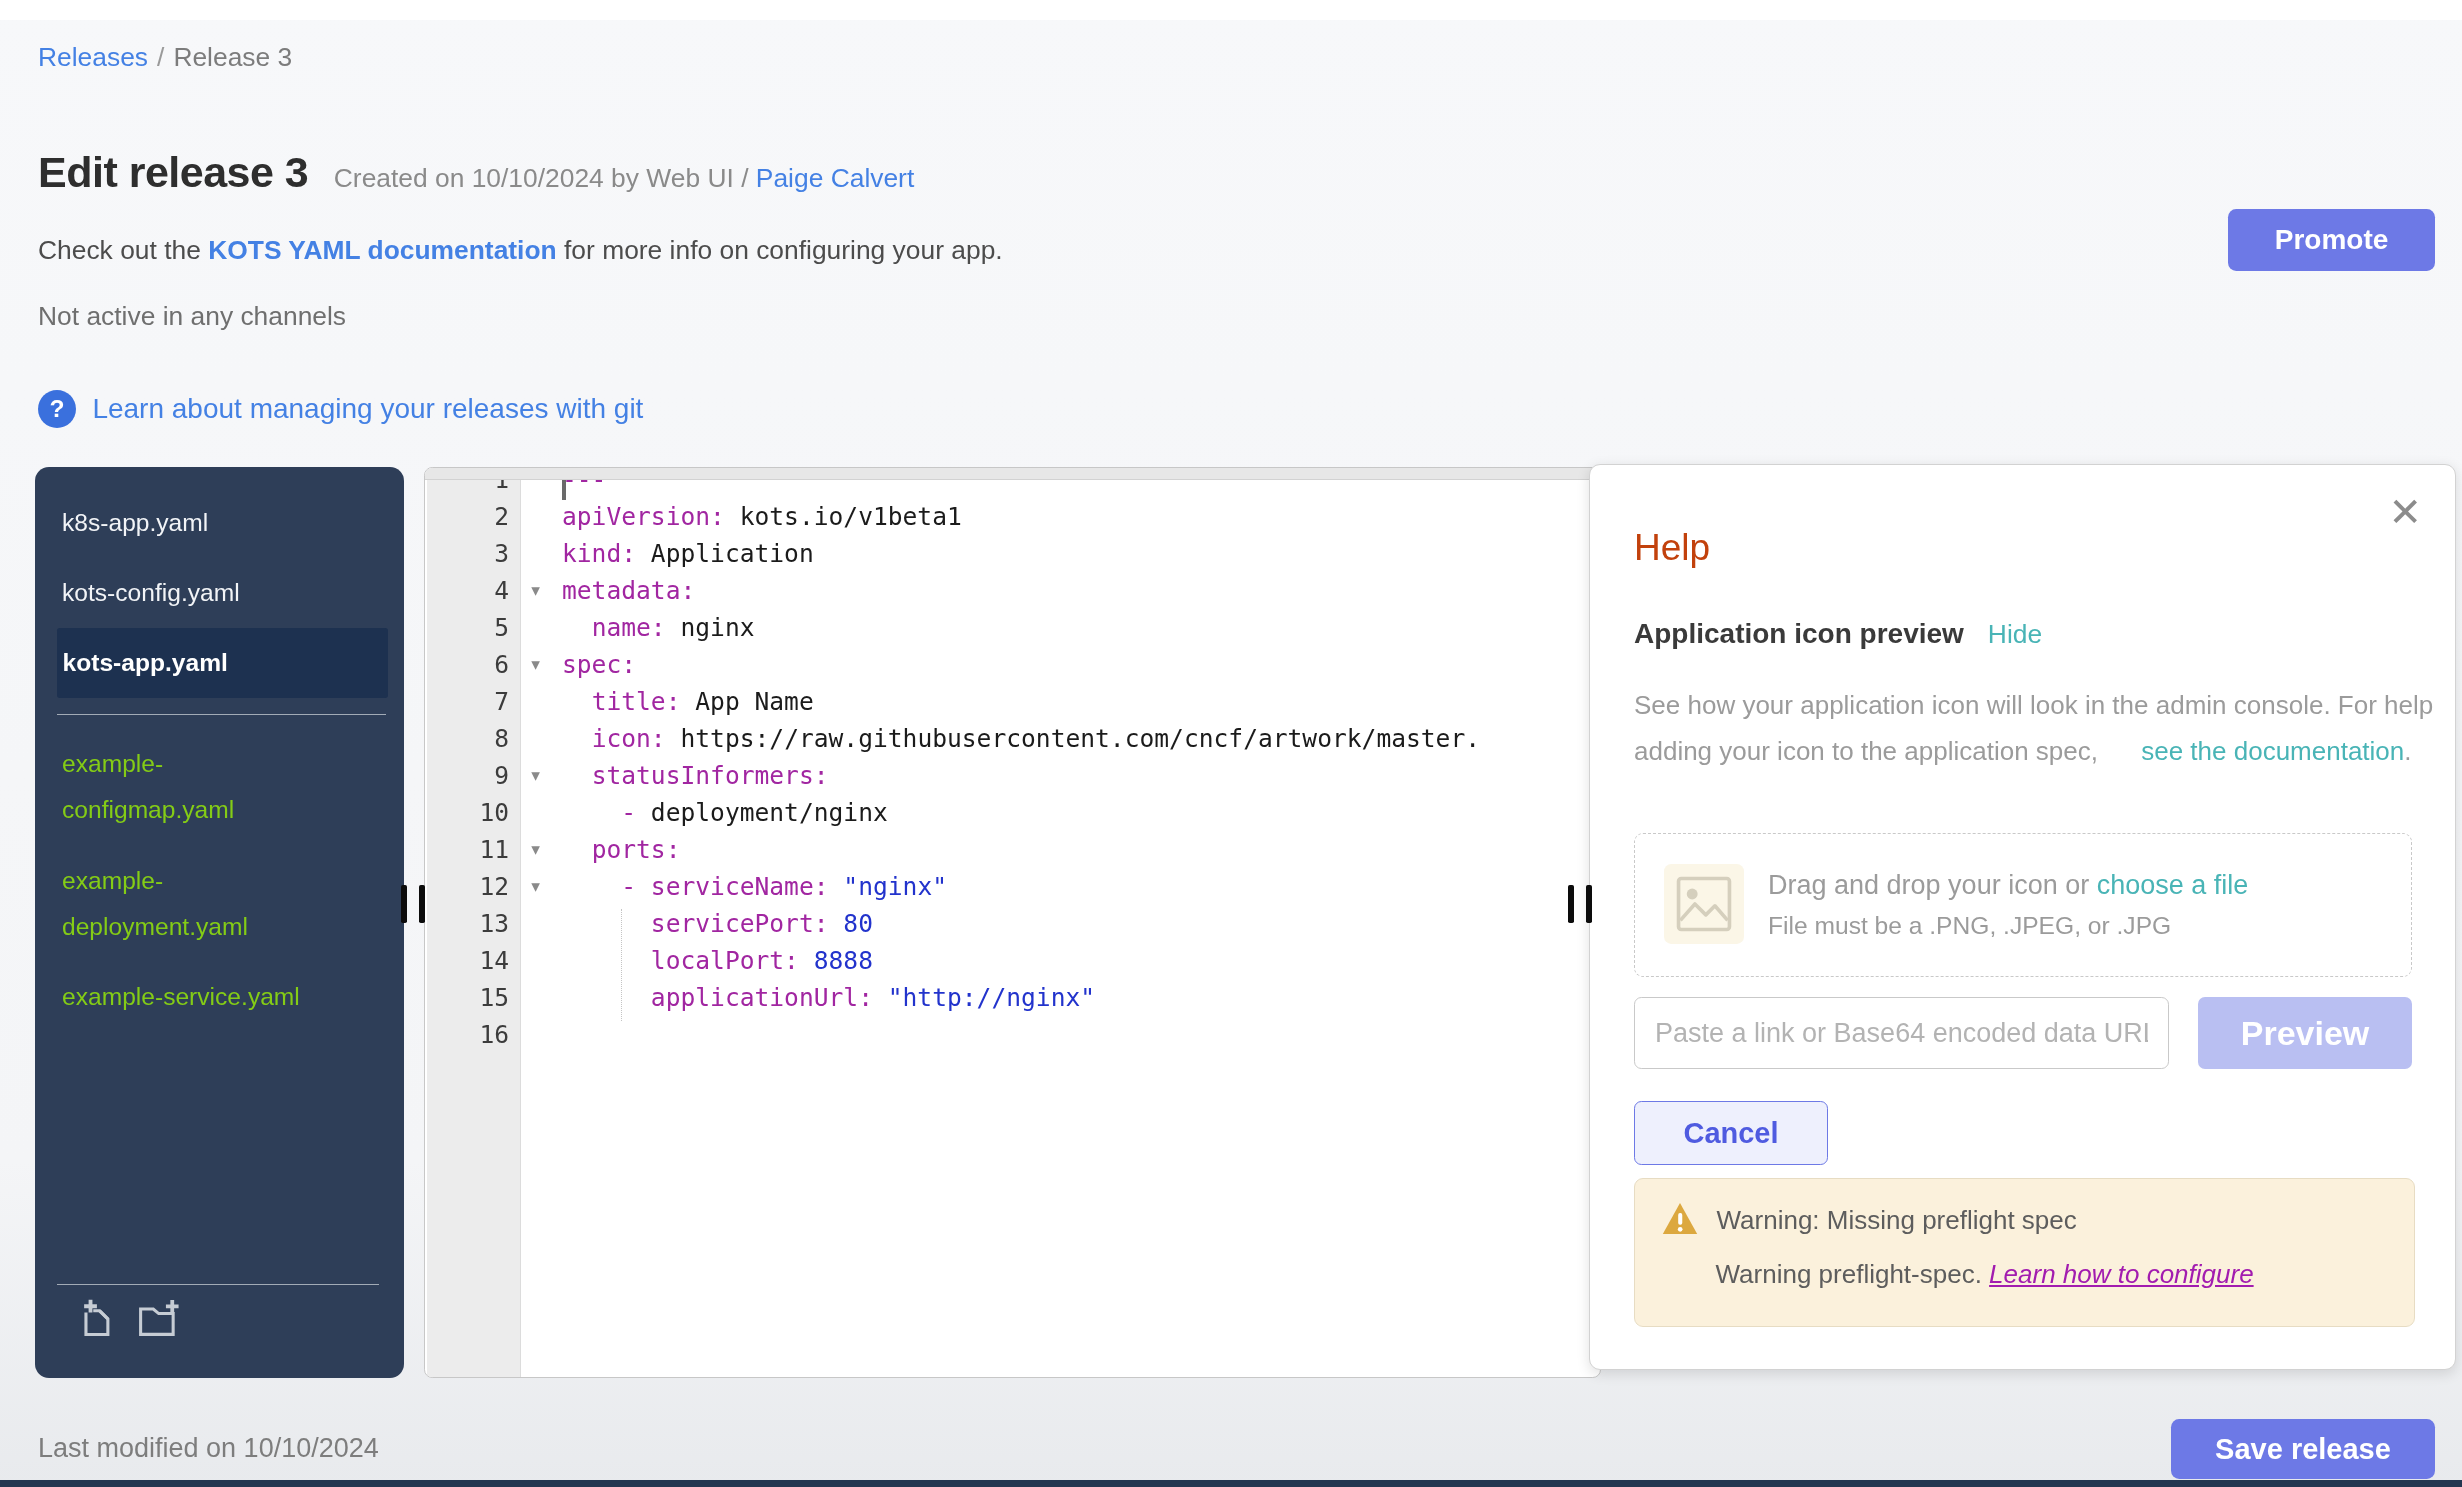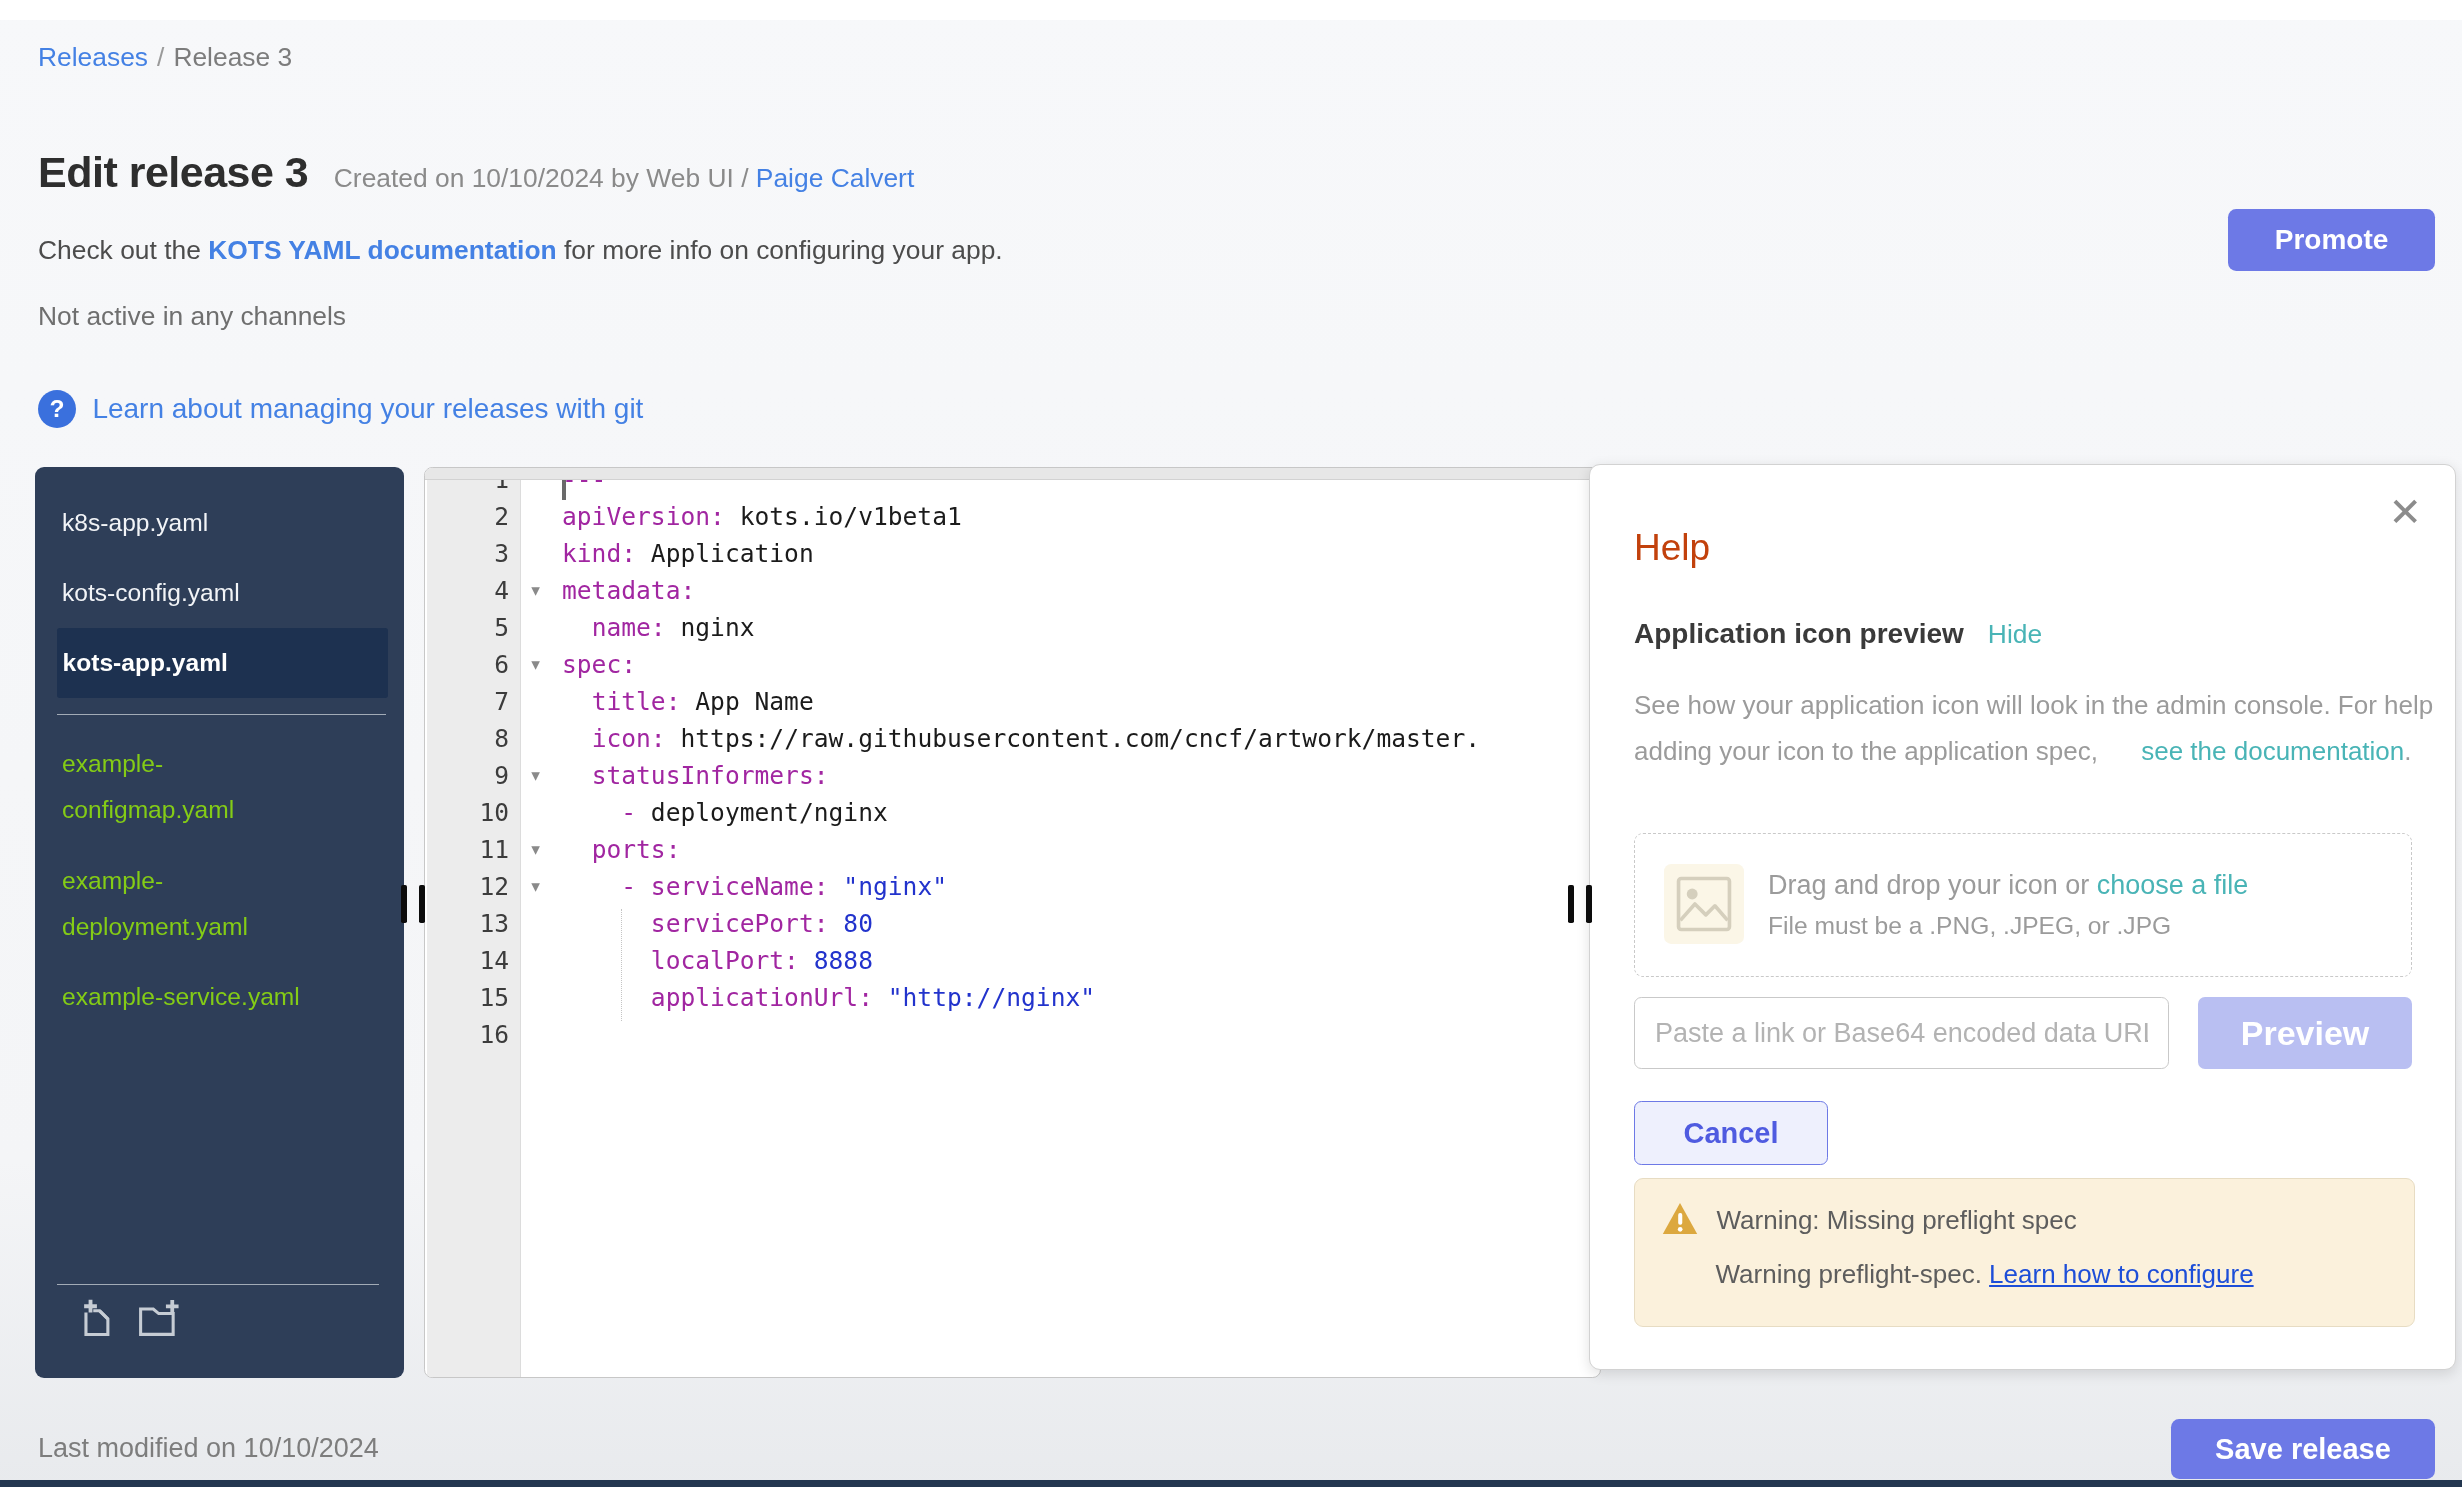--- a/index.html
+++ b/index.html
@@ -23,21 +23,21 @@
   .git-row{position:absolute;left:38px;top:390px;display:flex;align-items:center;}
   .q-icon{width:38px;height:38px;border-radius:50%;background:#3a70dd;color:#fff;font-weight:bold;
           font-size:24.6px;display:flex;align-items:center;justify-content:center;}
   .git-row a{margin-left:16.4px;font-size:28px;color:#4481e4;text-decoration:none;cursor:pointer;}
   .btn{display:flex;align-items:center;justify-content:center;color:#fff;font-weight:bold;
        border:none;border-radius:8.2px;cursor:pointer;background:#6d79e6;}
   .promote-btn{position:absolute;left:2228px;top:209px;width:207px;height:62px;font-size:28px;}
 
   
   .sidebar{position:absolute;left:35px;top:467px;width:369px;height:911px;background:#2e3e58;
-           border-radius:9px;color:#fff;overflow:hidden;}
+           border-radius:14px;color:#fff;overflow:hidden;}
   .file-group-top{position:absolute;left:0;top:21px;right:0;}
   .file-item{box-sizing:border-box;height:70px;display:flex;align-items:center;
              padding-left:27px;font-size:24.6px;color:#f2f4f7;cursor:pointer;}
   .file-item.selected{margin:0 16.4px 0 22px;padding-left:5.5px;background:#1d3150;
                       border-radius:2.7px;font-weight:bold;color:#ffffff;}
   .sb-divider{position:absolute;left:22px;right:18px;border-top:1.8px solid #a2abb6;}
   .file-group-bottom{position:absolute;left:0;top:274px;right:0;}
   .file-item2{padding:0 27px;margin-bottom:24.6px;font-size:24.6px;line-height:46px;
               color:#84cc16;cursor:pointer;}
   .file-item2 span{display:inline-block;max-width:248px;}
@@ -95,21 +95,21 @@
   .preview-btn{position:absolute;left:608px;top:532px;width:214px;height:72px;background:#b9bff2;
                font-size:34px;border-radius:7px;}
   .cancel-btn{position:absolute;left:44px;top:636px;width:194px;height:64px;background:#eef0fd;
               border:1.8px solid #6d79e6;border-radius:7.3px;color:#4f5be0;font-size:29px;font-weight:bold;
               display:flex;align-items:center;justify-content:center;cursor:pointer;box-sizing:border-box;}
   .warning-box{position:absolute;left:44px;top:713px;width:781px;height:149px;background:#fbf1dc;
                border:0.9px solid #e7dcc3;border-radius:9px;box-sizing:border-box;padding:22px 25.5px;}
   .warn-row1{display:flex;align-items:center;}
   .warn-title{margin-left:18px;font-size:26px;color:#5d5d5d;}
   .warn-row2{margin-top:20px;padding-left:55px;font-size:26px;color:#5d5d5d;}
-  .warn-row2 a{color:#1d4ed8;text-decoration:underline;cursor:pointer;}
+  .warn-row2 a{color:#a21caf;text-decoration:underline;cursor:pointer;font-style:italic;}
 
   
   .footer-text{position:absolute;left:38px;top:1433px;font-size:27px;color:#7d7d7d;}
   .save-btn{position:absolute;left:2171px;top:1419px;width:264px;height:60px;font-size:29px;}
   .bottom-strip{position:absolute;left:0;bottom:0;width:100%;height:8.2px;background:#233750;}
 </style>
 </head>
 <body>
 
 <div id="app">

